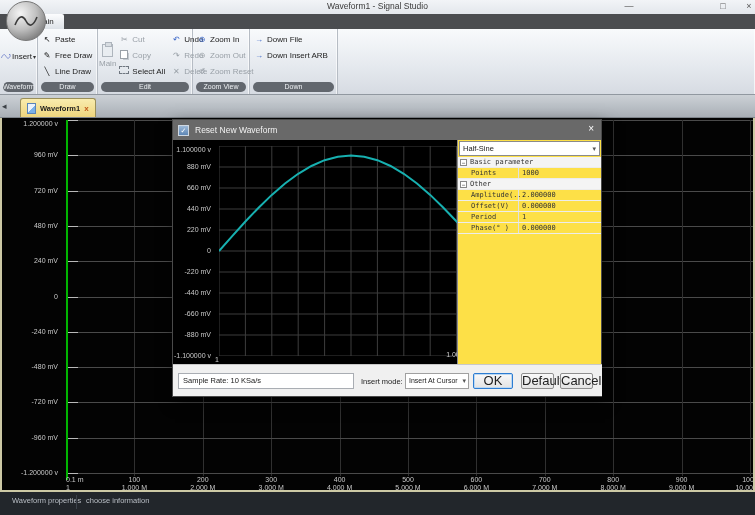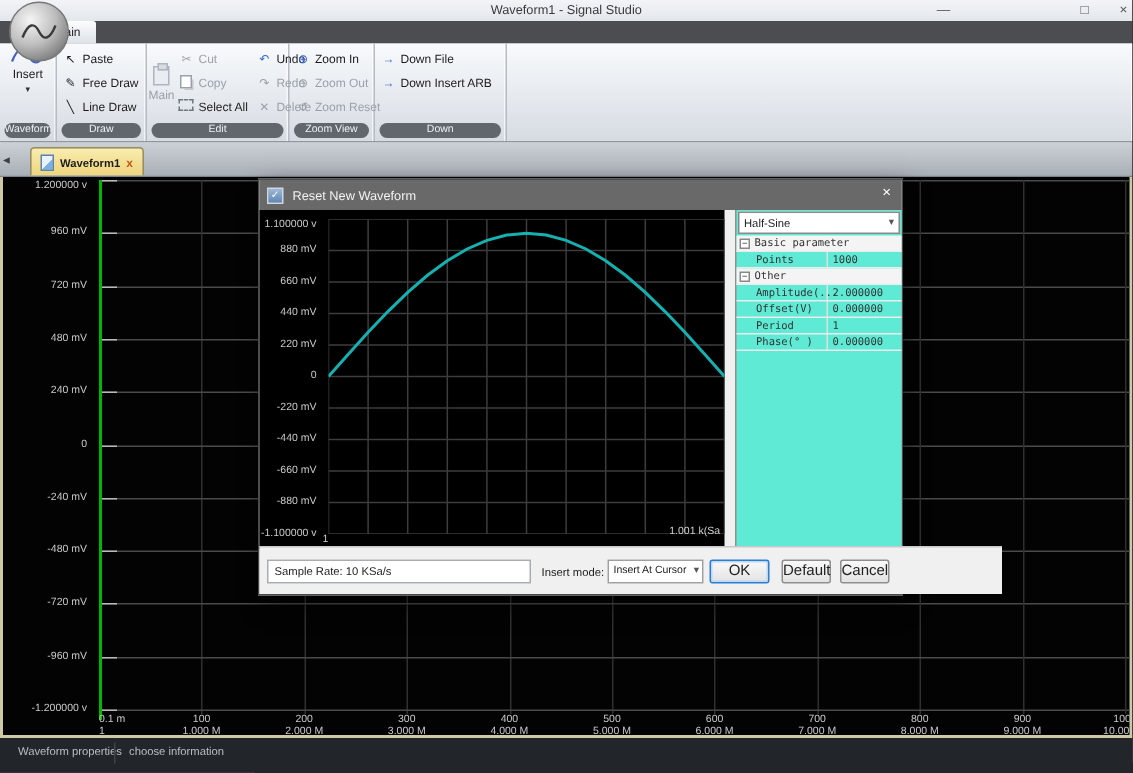--- a/index.html
+++ b/index.html
@@ -32,21 +32,21 @@
     background:linear-gradient(#f8fafc,#e6eaef 55%,#d6dbe2); border-bottom:1px solid #9198a0;
     display:flex; }
   .rgroup { position:relative; height:100%; border-right:1px solid #b6bcc4;
     box-shadow:inset -1px 0 0 rgba(255,255,255,.65); padding:2px 1px 14px 1px; }
   .rlabel { position:absolute; left:3px; right:3px; bottom:2px; height:10px;
     background:#62676e; border-radius:5px; color:#eef1f4; font-size:7px; line-height:10px;
     text-align:center; }
   .g-waveform { width:38px; } .g-draw { width:60px; } .g-edit { width:95px; }
   .g-zoom { width:57px; } .g-down { width:88px; } .g-fill { flex:1; border-right:none; }
 
-  .bigbtn { width:100%; height:50px; display:flex; flex-direction:column; align-items:center;
+  .bigbtn { width:100%; height:50px; display:flex; flex-direction:row; align-items:center;
     justify-content:flex-start; gap:1px; font-size:8px; color:#1b1b1b; border-radius:2px; }
   .bigbtn .arrow { font-size:6px; color:#333; }
   .sbtn { display:flex; align-items:center; gap:3px; height:16px; padding:0 3px;
     font-size:8px; color:#1b1b1b; white-space:nowrap; }
   .sbtn .ig { width:10px; text-align:center; font-size:8px; flex:0 0 10px; }
   .disabled, .disabled .ig { color:#9aa1a8 !important; }
   .blue { color:#3a66c8; }
   .cols { display:flex; }
   .paste-big { width:24px; height:50px; display:flex; flex-direction:column; align-items:center;
     justify-content:center; gap:2px; font-size:8px; color:#9aa1a8; }
@@ -94,46 +94,46 @@
   .dtitle .dico { width:11px; height:11px; margin-left:5px;
     background:linear-gradient(#9db9d8,#5e87b5); border:1px solid #cfd8e2;
     color:#fff; font-size:7px; line-height:10px; text-align:center; }
   .dtitle .txt { margin-left:6px; font-size:8.5px; color:#f2f2f2; }
   .dtitle .dx { position:absolute; right:7px; top:3px; font-size:10px; color:#fff; }
 
   .dplot { position:absolute; left:0; top:20px; width:310px; height:226px; background:#000; }
   .dgrid { position:absolute; left:46px; top:6px; width:264px; height:210px; }
   .dcorner { position:absolute; font-size:7px; color:#cfcfcf; }
 
-  .dpanel { position:absolute; right:0; top:20px; width:111px; height:226px; background:#5eead4;
+  .dpanel { position:absolute; right:0; top:20px; width:144px; height:226px; background:#fde047;
     border-left:1px solid #8f8f8f; }
   .combo { position:relative; margin:1px; height:15px; border:1px solid #8a8a8a; background:#fff;
     font-size:7.5px; color:#222; line-height:13px; padding-left:3px; }
   .combo .chev { position:absolute; right:3px; top:0; font-size:7px; color:#555; line-height:13px; }
   .pgrid { position:relative; }
   .pcol-div { position:absolute; left:60px; top:0; bottom:0; width:1px; background:#e0e0e0; }
   .prow { position:relative; height:11px; border-bottom:1px solid #ececec;
     font-family:"DejaVu Sans Mono", monospace; font-size:7px; color:#333; }
   .prow .nm { position:absolute; left:13px; top:1px; white-space:nowrap; }
   .prow .vl { position:absolute; left:64px; top:1px; white-space:nowrap; }
   .prow.grp { background:#f4f4f4; }
   .prow.grp .nm { left:12px; }
   .pminus { position:absolute; left:2px; top:2px; width:7px; height:7px; border:1px solid #888;
     background:#fff; font-size:6px; line-height:5px; text-align:center; color:#333; }
 
-  .dbottom { position:absolute; left:0; bottom:0; width:495px; height:32px; background:#f0f0f0;
+  .dbottom { position:absolute; left:0; bottom:0; width:429px; height:32px; background:#f0f0f0;
     border-top:1px solid #c8c8c8; }
   .samplebox { position:absolute; left:5px; top:8px; width:176px; height:16px; background:#fff;
     border:1px solid #a9adb3; font-size:7.5px; color:#222; line-height:14px; padding-left:4px; }
   .imlabel { position:absolute; left:188px; top:12px; font-size:7.5px; color:#222; }
   .modecombo { position:absolute; left:232px; top:8px; width:64px; height:16px; background:#fff;
     border:1px solid #a0a0a0; font-size:7px; color:#222; line-height:14px; padding-left:3px; }
   .modecombo .chev { position:absolute; right:2px; top:0; font-size:7px; color:#555; line-height:14px; }
   .dbtn { position:absolute; top:8px; height:16px; background:linear-gradient(#f9f9f9,#e3e3e3);
-    border:1px solid #8f8f8f; border-radius:2px; font-size:10px; color:#222; text-align:center;
+    border:1px solid #8f8f8f; border-radius:2px; font-size:13px; color:#222; text-align:center;
     line-height:14px; }
   .dbtn.ok { left:300px; width:40px; border-color:#2d7dd2; box-shadow:0 0 0 1px #bcd8f2 inset; }
   .dbtn.def { left:348px; width:33px; }
   .dbtn.can { left:387px; width:33px; }
 </style>
 </head>
 <body>
 
 <div class="app">
 

